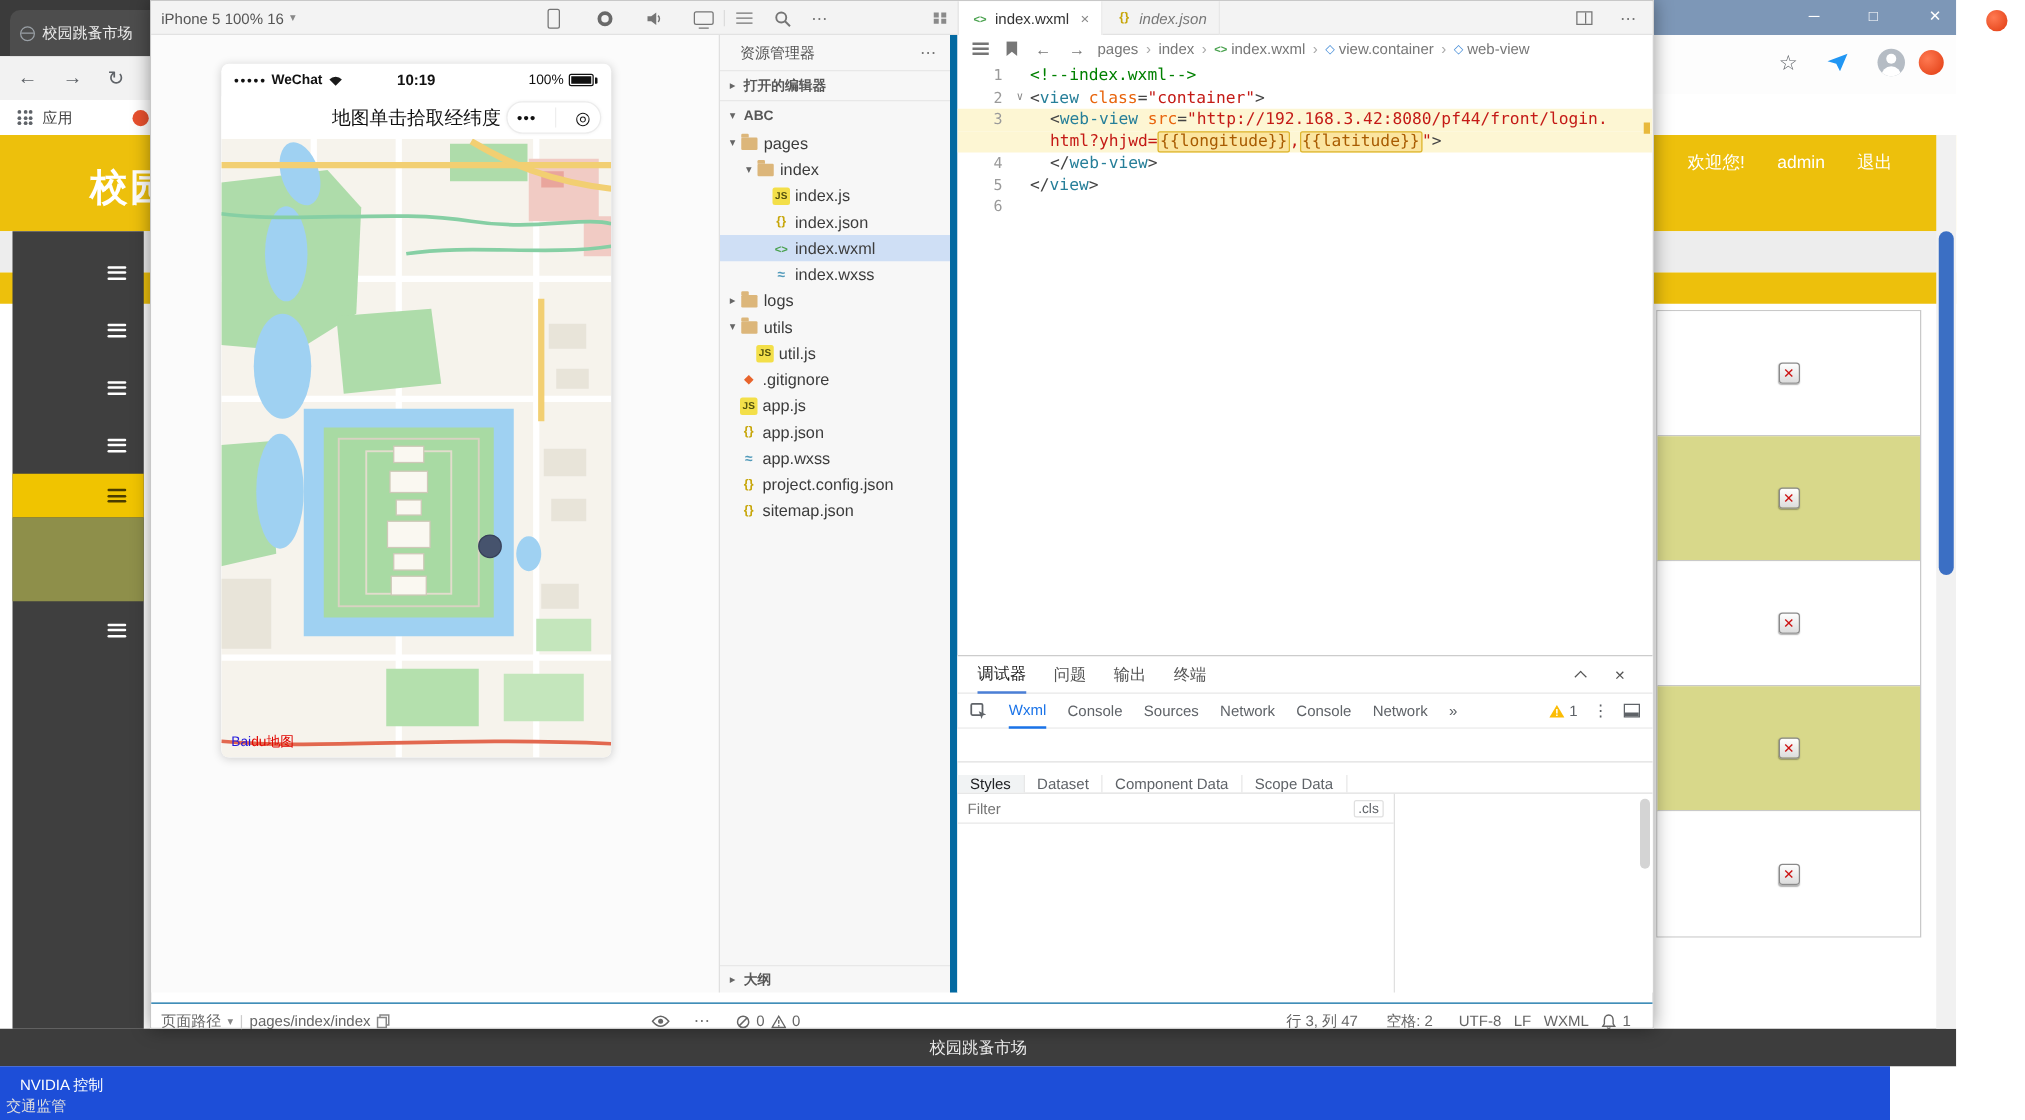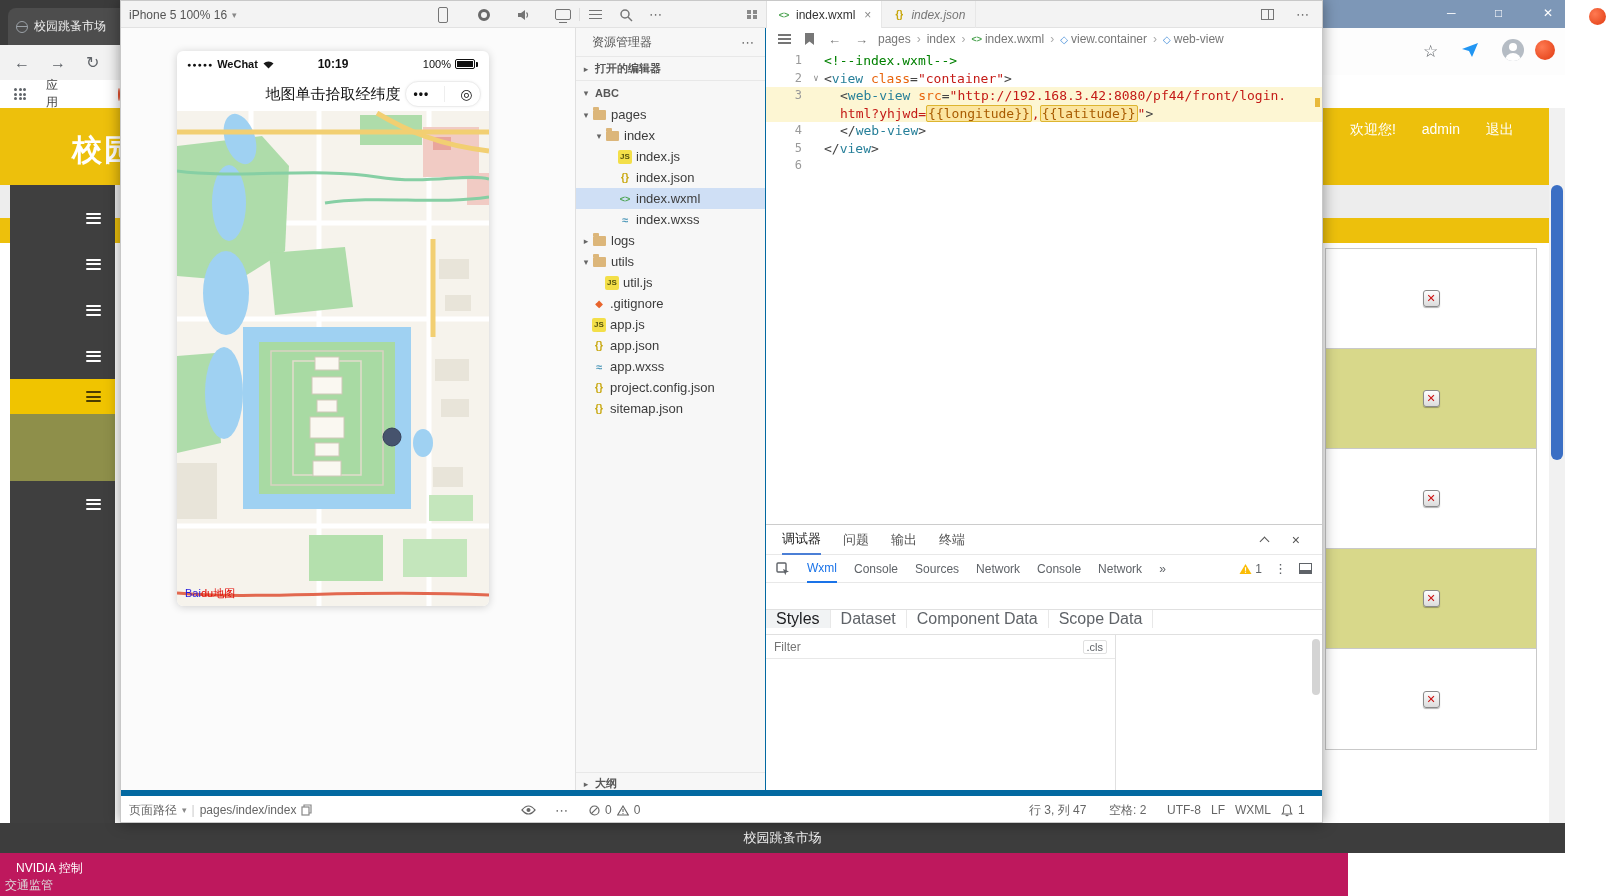--- a/index.html
+++ b/index.html
@@ -29,41 +29,41 @@
 .site-footer{position:absolute;left:0;top:823px;width:1565px;height:30px;background:#3d3d3d;display:flex;align-items:center;justify-content:center;color:#eee;font-size:13px;z-index:1}
 .page-scrollbar{position:absolute;left:1549px;top:108px;width:16px;height:715px;background:#f1f1f1;z-index:1}
 .page-scrollbar .thumb{position:absolute;left:2px;top:77px;width:12px;height:275px;background:#3b6fc4;border-radius:6px}
 
 
 .lsliver-tabbar{position:absolute;left:0;top:0;width:120px;height:45px;background:#3b3b3b;z-index:1}
 .chrome-tab{position:absolute;left:8px;top:8px;width:130px;height:37px;background:#4d4d4d;border-radius:8px 8px 0 0;display:flex;align-items:center;padding:0 8px;color:#eee;font-size:12px;gap:6px;overflow:hidden;white-space:nowrap}
 .globe-ic{width:12px;height:12px;border:1.3px solid #9aa0a6;border-radius:50%;position:relative;flex:none}
 .globe-ic::before{content:"";position:absolute;left:0;right:0;top:4px;height:1.3px;background:#9aa0a6}
 .lsliver-toolbar{position:absolute;left:0;top:45px;width:120px;height:35px;background:#f2f2f2;z-index:1;display:flex;align-items:center;gap:20px;padding-left:14px;color:#5f6368;font-size:16px}
-.lsliver-bookmarks{position:absolute;left:0;top:80px;width:120px;height:28px;background:#fff;z-index:1;display:flex;align-items:center;gap:20px;padding-left:14px;color:#444;font-size:12px}
+.lsliver-bookmarks{position:absolute;left:0;top:80px;width:120px;height:28px;background:#fff;z-index:1;display:flex;align-items:center;gap:8px;padding-left:14px;color:#444;font-size:12px}
 .grid-ic{display:grid;grid-template-columns:3px 3px 3px;gap:1.5px}
 .grid-ic i{width:3px;height:3px;border-radius:50%;background:#5f6368}
 .fav-dot{width:13px;height:13px;border-radius:50%;background:#e8502e;margin-left:40px}
 
 
 .rsliver-frame{position:absolute;left:1323px;top:0;width:242px;height:28px;background:#7d97b7;z-index:2;color:#fff;font-size:12px}
 .rsliver-frame span{position:absolute;top:6px}
 .rsliver-toolbar{position:absolute;left:1323px;top:28px;width:242px;height:47px;background:#fdfdfd;z-index:2}
 .rsliver-bookmarks{position:absolute;left:1323px;top:75px;width:242px;height:33px;background:#fff;z-index:2}
 .star-ic{position:absolute;left:100px;top:13px;font-size:17px;color:#5f6368}
 .plane-ic{position:absolute;left:138px;top:14px}
 .avatar-ic{position:absolute;left:179px;top:11px;width:22px;height:22px;border-radius:50%;background:#b5bcc4;overflow:hidden}
 .avatar-ic::before{content:"";position:absolute;top:4px;left:7px;width:8px;height:8px;border-radius:50%;background:#fff}
 .avatar-ic::after{content:"";position:absolute;top:14px;left:3px;width:16px;height:10px;border-radius:8px 8px 0 0;background:#fff}
 .red-orb{position:absolute;left:212px;top:12px;width:20px;height:20px;border-radius:50%;background:radial-gradient(circle at 35% 35%,#ff7a52,#e03a10)}
 .right-white-strip{position:absolute;left:1565px;top:0;width:55px;height:853px;background:#fff;z-index:2}
 .corner-orb{position:absolute;left:24px;top:8px;width:17px;height:17px;border-radius:50%;background:radial-gradient(circle at 35% 35%,#ff7a52,#e03a10)}
 
 
-.taskbar{position:absolute;left:0;top:853px;width:1348px;height:43px;background:#be185d;z-index:20;color:#fff;font-size:12px}
+.taskbar{position:absolute;left:0;top:853px;width:1512px;height:43px;background:#1d4ed8;z-index:20;color:#fff;font-size:12px}
 .taskbar .tb-a{position:absolute;left:16px;top:7px}
 .taskbar .tb-b{position:absolute;left:5px;top:24px;color:#ddd}
 
 
 .devtools{position:absolute;left:120px;top:0;width:1203px;height:823px;background:#fff;z-index:5;box-shadow:0 0 14px rgba(0,0,0,.4);border:1px solid #c8c8c8}
 .dt-titlebar{position:absolute;left:0;top:0;right:0;height:27px;background:#f3f3f3;border-bottom:1px solid #e2e2e2}
 .device-select{position:absolute;left:8px;top:0;height:27px;display:flex;align-items:center;gap:5px;font-size:12px;color:#555;cursor:pointer}
 .caret{font-size:9px;color:#888}
 .ti{position:absolute;top:0;height:27px;display:flex;align-items:center;cursor:pointer}
 .phone-ic{width:10px;height:16px;border:1.5px solid #757575;border-radius:2px}
@@ -100,21 +100,21 @@
 .capsule{position:absolute;right:8px;top:4px;width:76px;height:26px;border:1px solid #ececec;border-radius:13px;background:#fff;display:flex;align-items:center;justify-content:space-around;box-shadow:0 0 3px rgba(0,0,0,.06)}
 .capsule .cd{font-weight:bold;letter-spacing:1px;font-size:12px;color:#111}
 .capsule .cdiv{width:1px;height:16px;background:#eee}
 .capsule .ctarget{font-size:14px;color:#111}
 .p-map{position:absolute;left:0;top:60px;right:0;bottom:0}
 .map-svg{width:100%;height:100%;display:block}
 .bd-logo{position:absolute;left:8px;bottom:5px;font-size:11px;font-weight:normal}
 .bd-blue{color:#2319dc}.bd-red{color:#e10601}
 
 
-.explorer{position:absolute;left:455px;top:0;width:190px;bottom:0;background:#f7f7f7;border-right:1px solid #0369a1;font-size:13px}
+.explorer{position:absolute;left:455px;top:0;width:190px;bottom:0;background:#f7f7f7;border-right:6px solid #0369a1;font-size:13px}
 .exp-header{height:28px;display:flex;align-items:center;padding-left:16px;font-size:12px;color:#555;position:relative}
 .exp-header .dots-ic{position:absolute;right:10px}
 .exp-section{height:24px;display:flex;align-items:center;font-size:11px;font-weight:bold;color:#575757;border-top:1px solid #e8e8e8;padding-left:4px;gap:3px;cursor:pointer}
 .tw{width:12px;flex:none;text-align:center;color:#666;font-size:9px}
 .tree-row{display:flex;align-items:center;height:21px;color:#3c3c3c;cursor:pointer}
 .tree-row.selected{background:#cfdff5}
 .tree-label{margin-left:4px;white-space:nowrap}
 .fi{width:14px;height:14px;display:inline-flex;align-items:center;justify-content:center;font-size:8px;font-weight:bold;border-radius:2px;flex:none}
 .fi-js{background:#f3df49;color:#55530f}
 .fi-json{color:#c7a60a;font-size:10px}
@@ -159,33 +159,33 @@
 .chev-up{width:7px;height:7px;border-left:1.6px solid #555;border-top:1.6px solid #555;transform:rotate(45deg);margin-top:3px}
 .cdt-tabs{height:28px;display:flex;align-items:center;gap:17px;padding:0 10px;border-bottom:1px solid #e8e8e8;font-size:12px;color:#5f6368}
 .cdt-tab{height:28px;display:flex;align-items:center;cursor:pointer}
 .cdt-tab.active{color:#1a73e8;border-bottom:2px solid #1a73e8}
 .cdt-right{margin-left:auto;display:flex;align-items:center;gap:12px}
 .warn-badge{display:flex;align-items:center;gap:3px;color:#5f6368}
 .vdots{font-size:13px;color:#5f6368;letter-spacing:0}
 .drawer-ic{width:13px;height:11px;border:1.3px solid #5f6368;position:relative}
 .drawer-ic::after{content:"";position:absolute;left:0;right:0;bottom:0;height:3px;background:#5f6368}
 .tree-area{height:26px;background:#fff}
-.style-tabs{height:26px;display:flex;align-items:flex-start;border-top:1px solid #e0e0e0;border-bottom:1px solid #e0e0e0;font-size:16px;color:#5f6368}
+.style-tabs{height:26px;display:flex;align-items:flex-end;border-top:1px solid #e0e0e0;border-bottom:1px solid #e0e0e0;font-size:12px;color:#5f6368}
 .style-tab{display:flex;align-items:center;padding:0 10px;border-right:1px solid #e8e8e8;cursor:pointer}
 .style-tab.active{color:#202124;background:#f1f3f4}
 .dbg-lower{position:absolute;left:0;right:0;top:110px;bottom:0}
 .dbg-left{position:absolute;left:0;top:0;bottom:0;width:350px;border-right:1px solid #e0e0e0}
 .filter-row{height:24px;display:flex;align-items:center;border-bottom:1px solid #e8e8e8;padding:0 8px}
 .filter-input{flex:1;border:none;outline:none;background:transparent;font-size:12px;color:#333;font-family:"Liberation Sans","DejaVu Sans",sans-serif}
 .cls-toggle{font-size:11px;color:#5f6368;border:1px solid #e0e0e0;border-radius:2px;padding:0 3px;cursor:pointer}
 .dbg-right{position:absolute;left:351px;right:0;top:0;bottom:0}
 .dbg-scroll{position:absolute;right:2px;top:4px;width:8px;height:56px;background:#d4d4d4;border-radius:4px}
 
 
-.dt-statusbar{position:absolute;left:0;right:0;bottom:0;height:32px;background:#fff;border-top:6px solid #0369a1;font-size:12px;color:#666}
+.dt-statusbar{position:absolute;left:0;right:0;bottom:0;height:20px;background:#fff;border-top:1px solid #0369a1;font-size:12px;color:#666}
 .sb{position:absolute;top:0;height:28px;display:flex;align-items:center;gap:5px}
 .sb .divider{color:#ccc}
 
 
 .icon-btn{cursor:pointer;display:flex;align-items:center}
 </style>
 </head>
 <body>
 
 <div class="screen">

